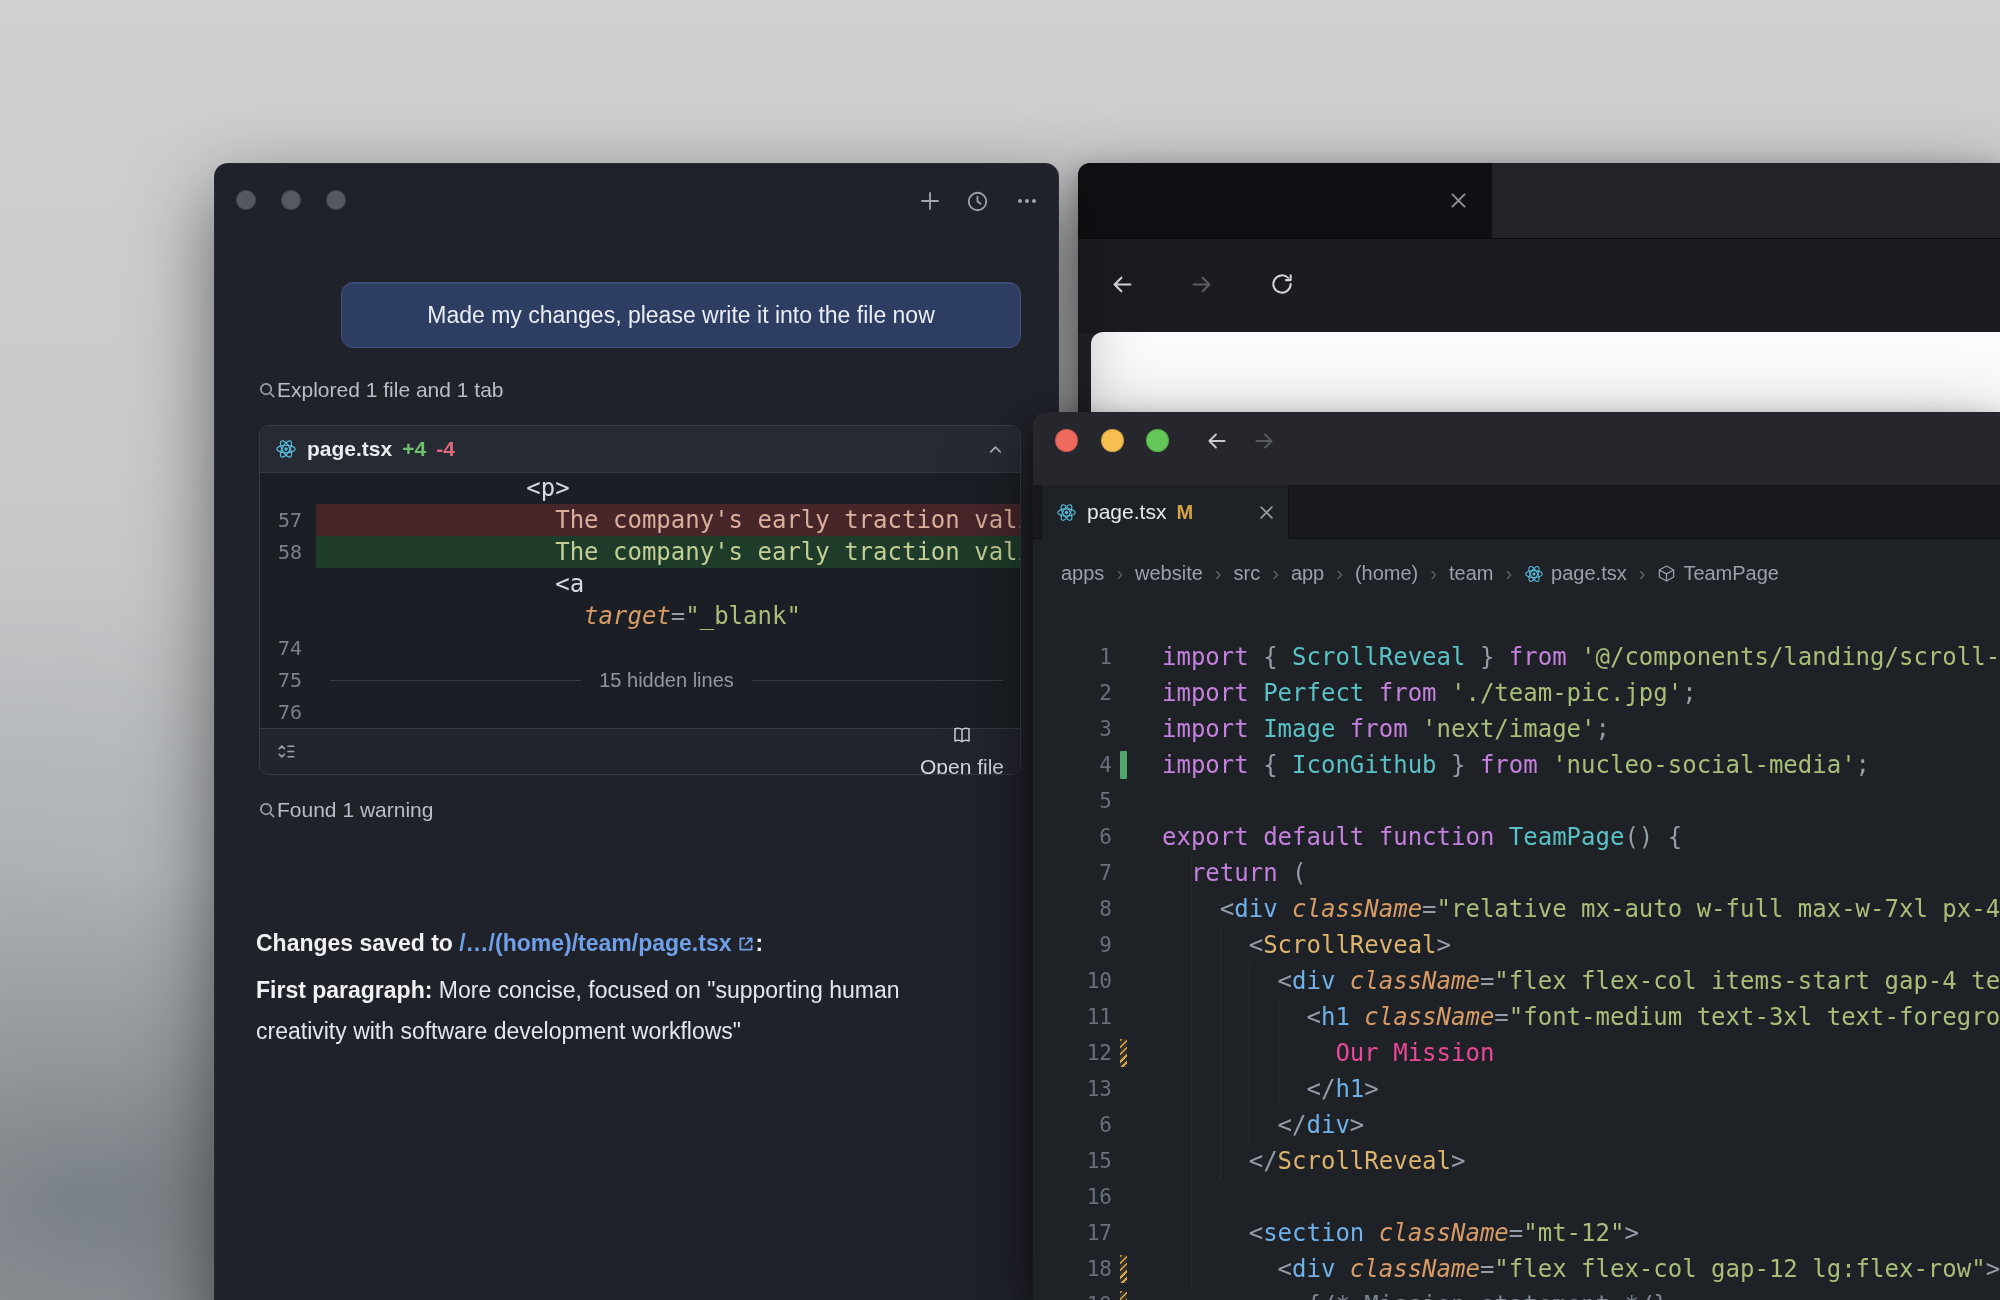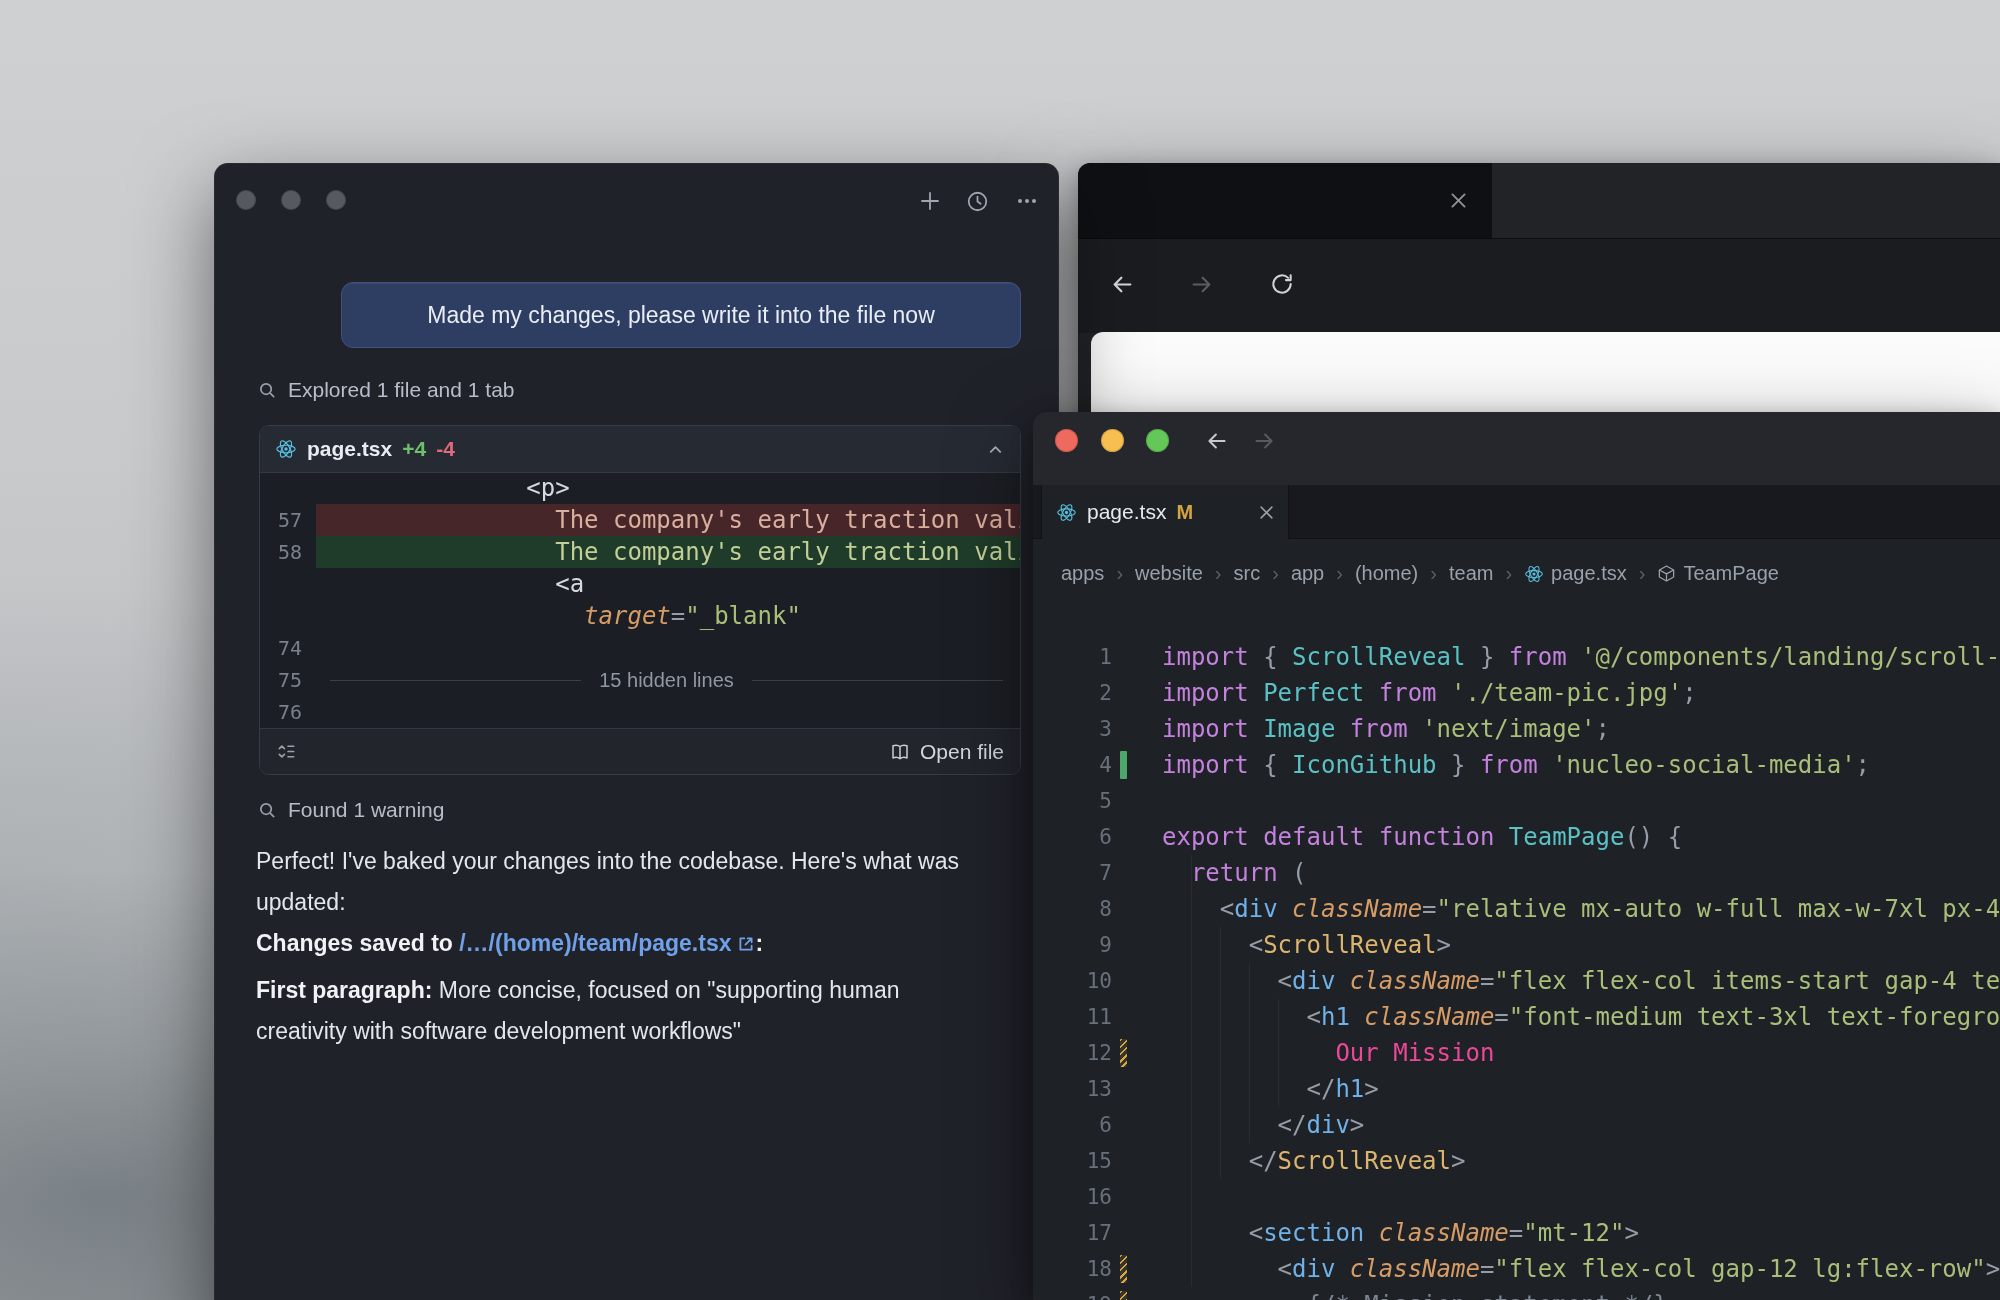--- a/index.html
+++ b/index.html
@@ -4,31 +4,31 @@
 <style>
   html,body{margin:0;padding:0;width:2000px;height:1300px;overflow:hidden;background:#000;
     font-family:"Liberation Sans","DejaVu Sans",sans-serif;}
   .desktop{position:relative;width:2000px;height:1300px;
     background:
       radial-gradient(1000px 480px at 5% 92%, rgba(84,94,101,.55), transparent 68%),
       radial-gradient(1400px 560px at 28% 108%, rgba(125,134,141,.45), transparent 70%),
       radial-gradient(900px 420px at 0% 68%, rgba(147,155,161,.38), transparent 72%),
       linear-gradient(180deg,#cfd0d2 0%,#c9cacc 34%,#bcbec0 66%,#a9abad 100%);}
   .win{position:absolute;box-shadow:0 28px 80px rgba(0,0,0,.5),0 6px 22px rgba(0,0,0,.28);}
-  button{background:none;border:none;padding:0;margin:0;cursor:default;font:inherit;color:inherit;}
+  button{background:none;border:none;padding:0;margin:0;cursor:default;font:inherit;color:inherit;flex-direction:column;}
 
   
   .assistant{left:214px;top:163px;width:845px;height:1180px;background:#20222a;
     border-radius:14px;overflow:hidden;z-index:2;box-shadow:0 28px 80px rgba(0,0,0,.5),inset 0 0 0 1px rgba(255,255,255,.045);}
   .dot{position:absolute;top:27px;width:20px;height:20px;border-radius:50%;background:#56595f;box-shadow:inset 0 0 0 1px rgba(0,0,0,.18);}
   .tl-btn{position:absolute;top:24px;width:28px;height:28px;display:flex;align-items:center;justify-content:center;}
   .bubble{position:absolute;left:127px;top:119px;width:680px;height:66px;background:#2e3d62;
     border:1px solid #3f5080;border-radius:12px;display:flex;align-items:center;justify-content:center;
     color:#e9edf6;font-size:23px;box-sizing:border-box;box-shadow:inset 0 1px 0 rgba(255,255,255,.06);}
-  .status{position:absolute;left:44px;height:26px;display:flex;align-items:center;gap:11px;color:#b7bec8;font-size:21px;}
+  .status{position:absolute;left:44px;height:26px;display:flex;align-items:center;color:#b7bec8;font-size:21px;}
   .diff-card{position:absolute;left:45px;top:262px;width:762px;height:350px;border:1px solid #373b44;
     border-radius:10px;background:#1b1e24;overflow:hidden;box-sizing:border-box;}
   .diff-head{height:46px;background:#262a32;border-bottom:1px solid #343843;display:flex;align-items:center;
     padding:0 15px;gap:10px;color:#e9ecf0;font-size:21px;}
   .diff-head .fname{font-weight:600;}
   .diff-add{color:#6fbf6f;font-weight:600;}
   .diff-del{color:#e0697a;font-weight:600;}
   .diff-head .spacer{flex:1;}
   .diff-body{position:absolute;left:0;right:0;top:46px;height:256px;overflow:hidden;}
   .diff-row{display:flex;height:32px;align-items:stretch;}
@@ -205,21 +205,20 @@
     </div>
 
     <div class="status" style="top:634px">
       <svg width="19" height="19" viewBox="0 0 20 20" fill="none" stroke="#9aa0a8" stroke-width="1.8">
           <circle cx="8.5" cy="8.5" r="5.5"></circle>
           <path d="M12.8 12.8 17 17"></path>
         </svg>
       <span>Found 1 warning</span>
     </div>
 
-    <p class="msg msg-intro">Perfect! I've baked your changes into the codebase. Here's what was updated:</p>
 
     <p class="msg msg-first"><strong>First paragraph:</strong><span> More concise, focused on "supporting human creativity with software development workflows"</span></p>
 
     <p class="msg msg-saved"><strong>Changes saved to </strong><a href="#" class="file-link">/…/(home)/team/page.tsx</a><svg class="ext-ic" width="18" height="18" viewBox="0 0 16 16" fill="none" stroke="#6fa0e8" stroke-width="1.6" stroke-linecap="round" stroke-linejoin="round">
           <path d="M6.5 3H3v10h10V9.5M9.5 3H13v3.5M13 3 7.5 8.5"></path>
         </svg><strong>:</strong></p>
   </section>
 
   <section class="win browser">
     <div class="b-tab">

